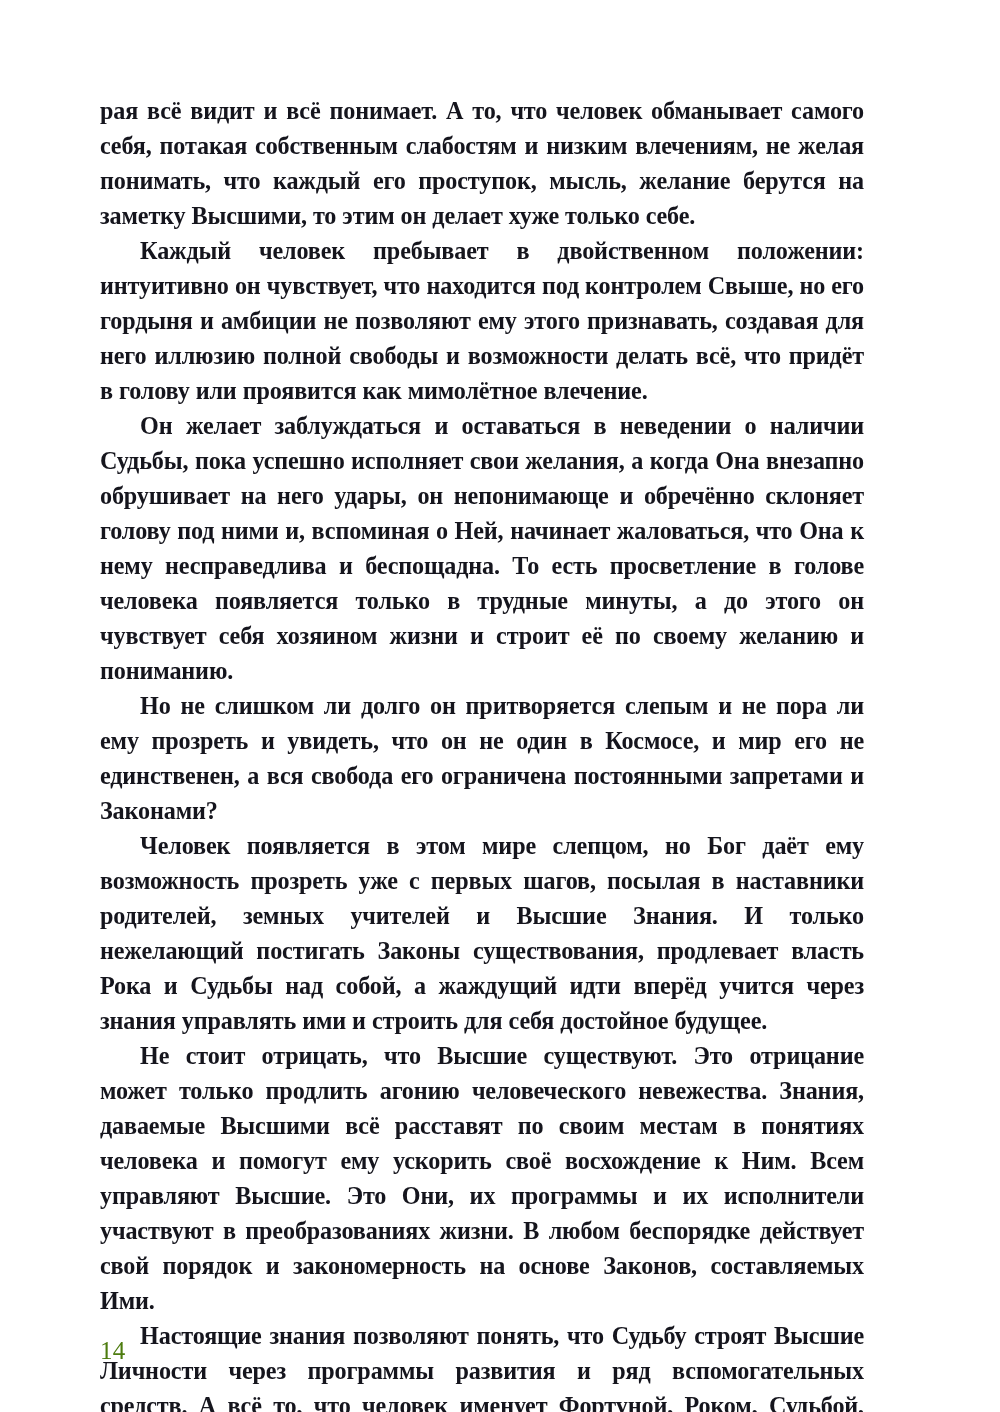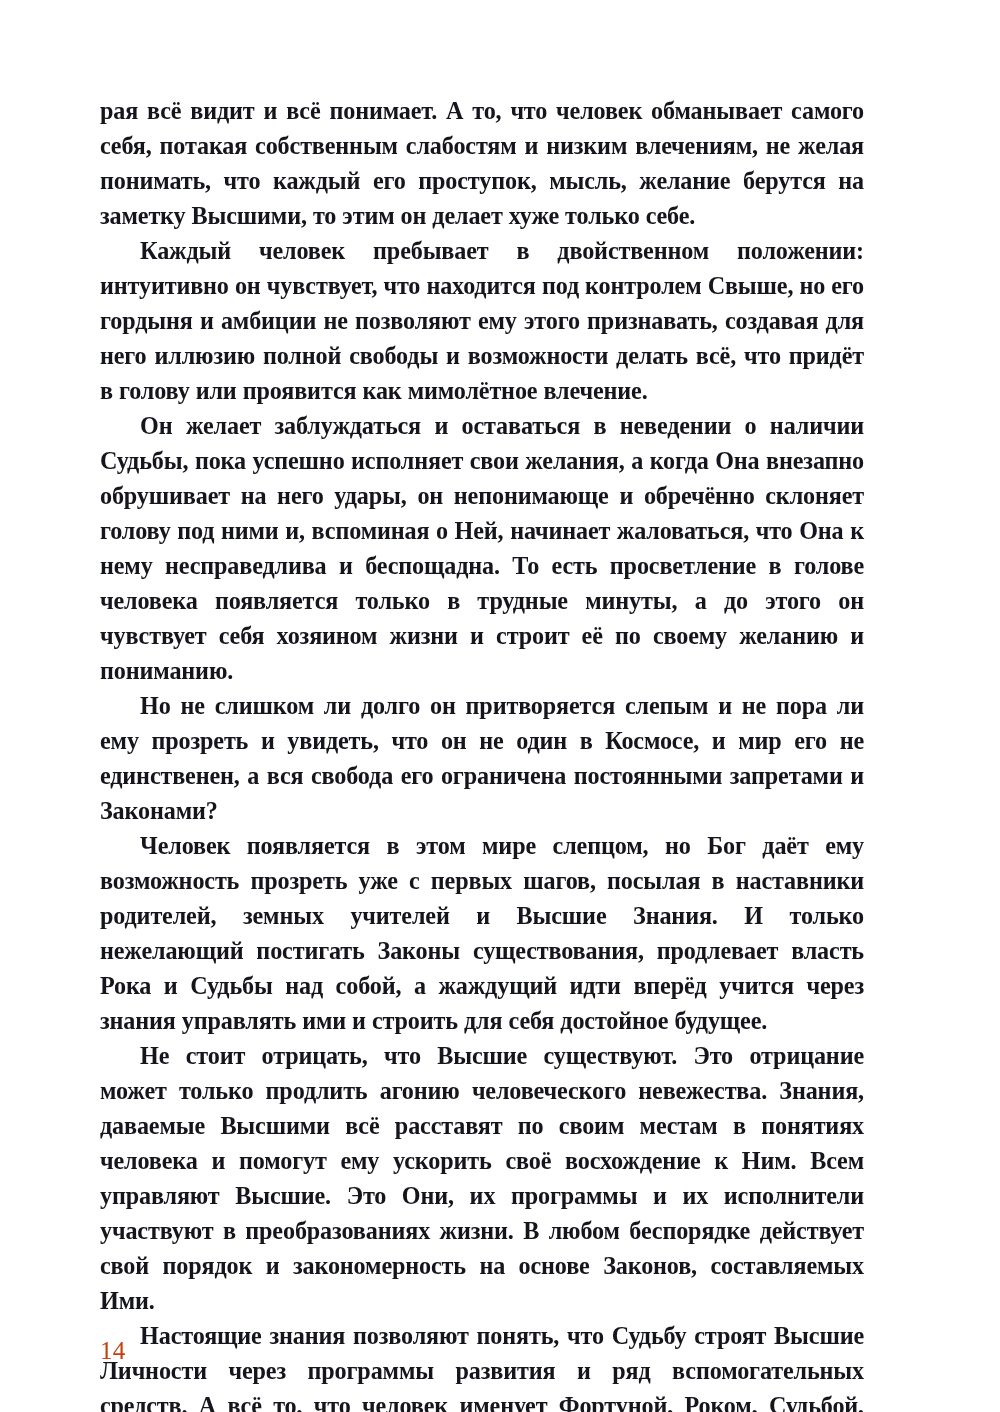--- a/index.html
+++ b/index.html
@@ -51,21 +51,21 @@
   }
 
   .page-number {
     position: absolute;
     left: 100px;
     top: 1336px;
     font-family: "Liberation Serif", "DejaVu Serif", serif;
     font-weight: 400;
     font-size: 25px;
     line-height: 30px;
-    color: #c2410c;
+    color: #4d7c0f;
     letter-spacing: 0.3px;
   }
 </style>
 </head>
 <body>
 
 <div class="page">
 
   <div class="text-block">
 

